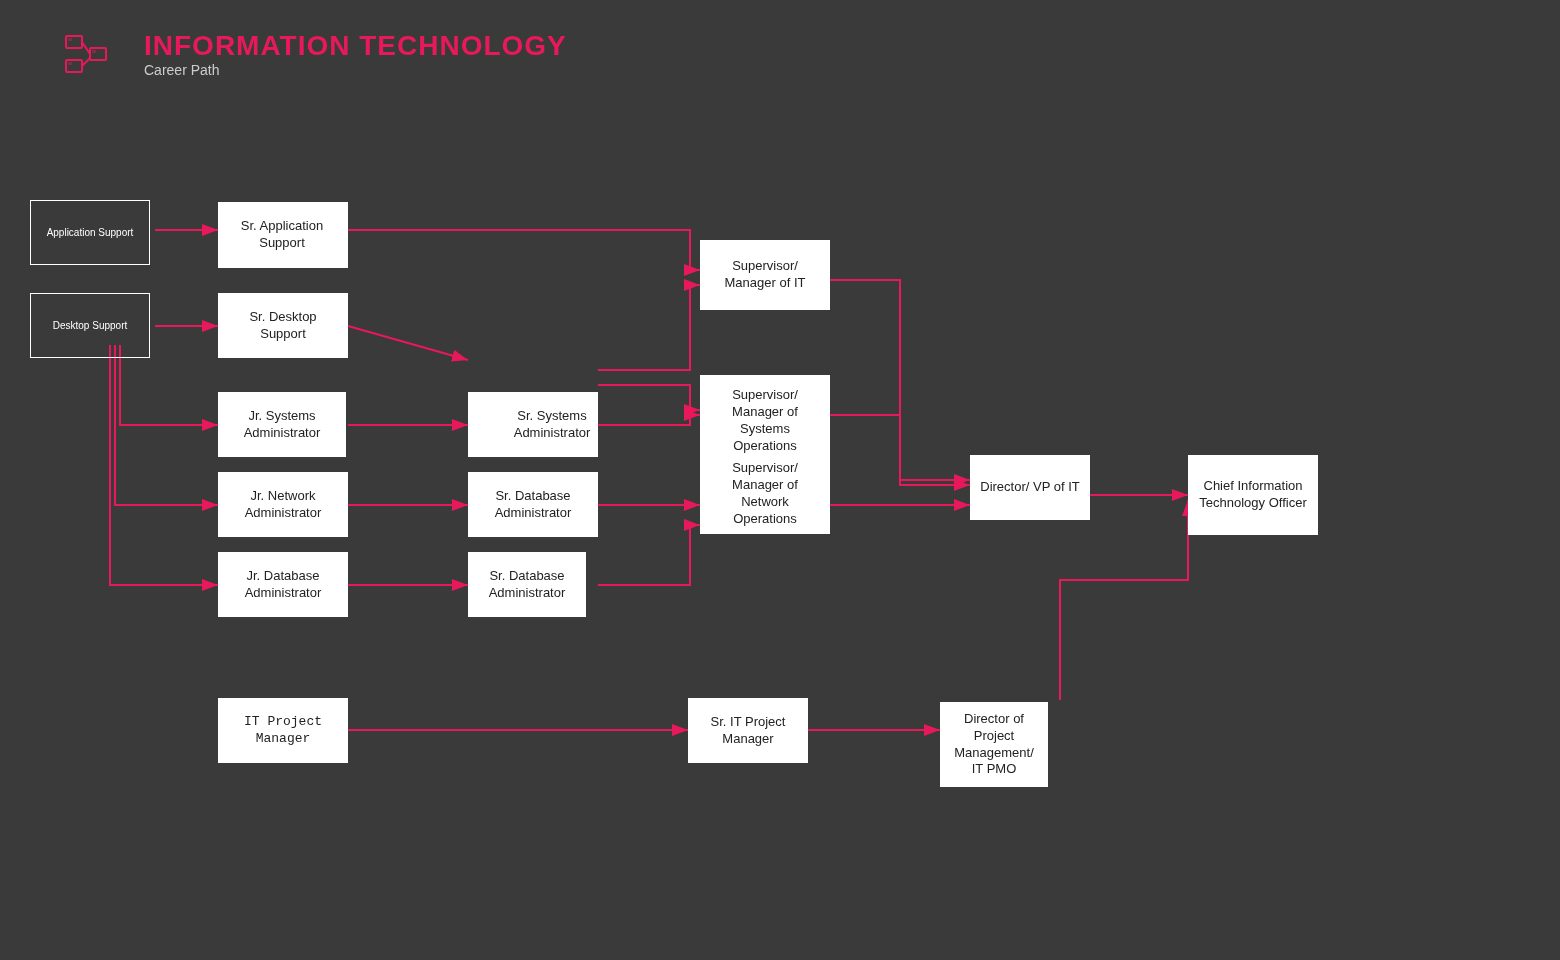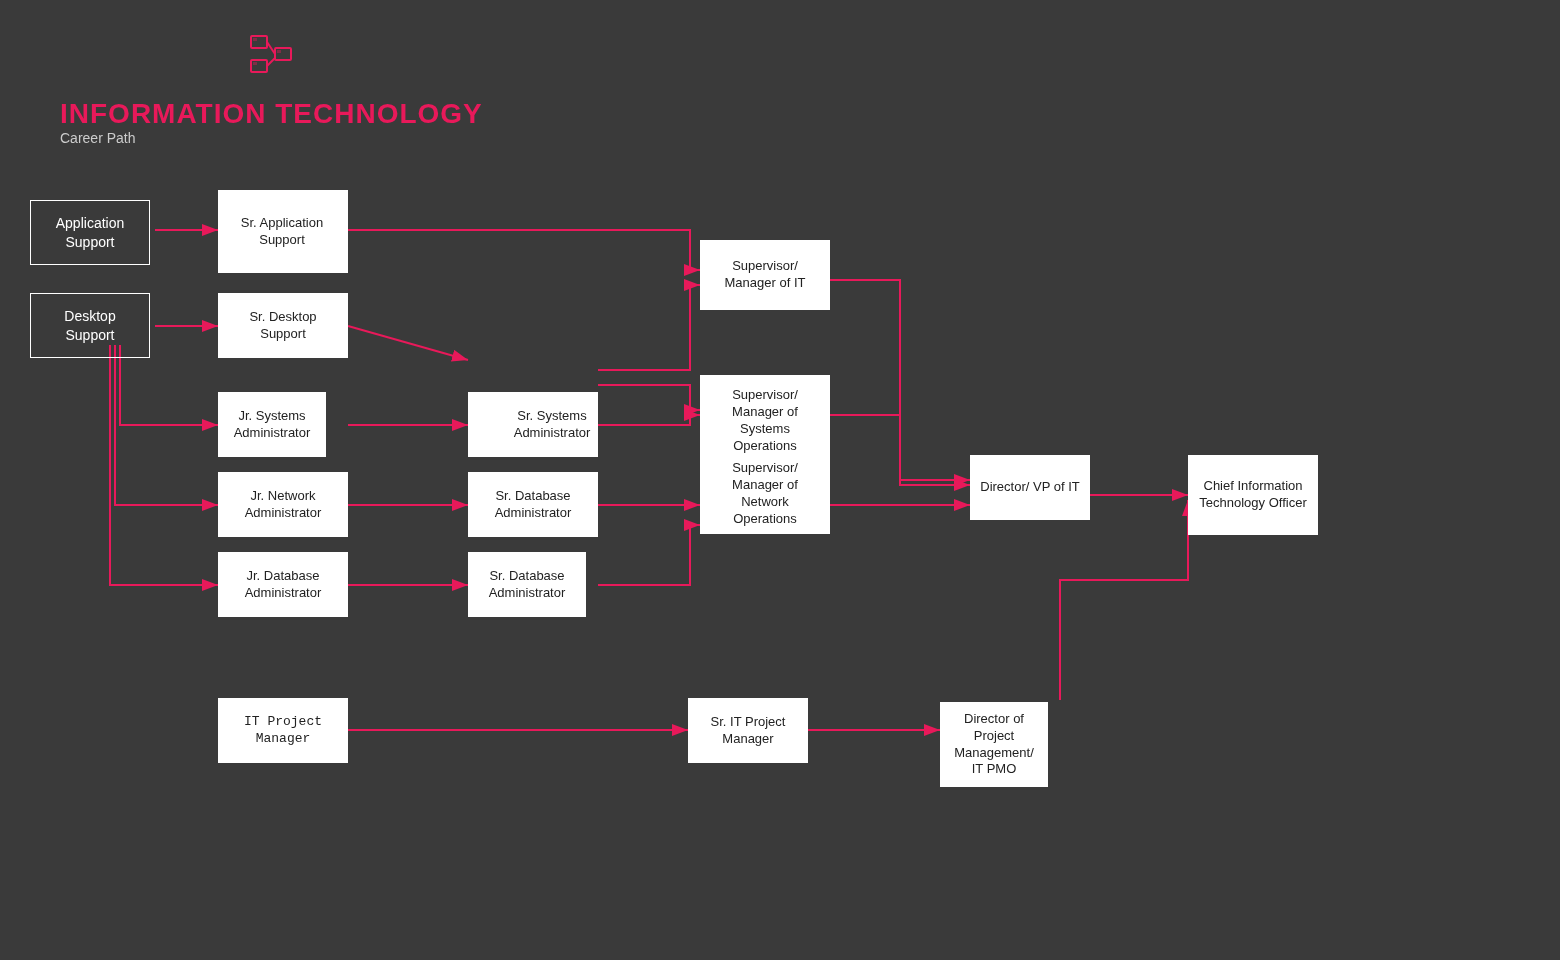--- a/index.html
+++ b/index.html
@@ -10,23 +10,21 @@
       height: 960px;
       overflow: hidden;
       position: relative;
     }
 
     .header {
       position: absolute;
       top: 30px;
       left: 60px;
       display: flex;
-      align-items: center;
-      gap: 16px;
-      flex-direction: column;
+      gap: 32px;
     }
 
     .header-icon {
       width: 52px;
       height: 52px;
     }
 
     .header-text h1 {
       color: #e8195a;
       font-size: 28px;
@@ -62,21 +60,21 @@
       justify-content: center;
       line-height: 1.3;
     }
 
     .node-dark {
       position: absolute;
       background: transparent;
       border: 1.5px solid #ffffff;
       padding: 8px 10px;
       text-align: center;
-      font-size: 14px;
+      font-size: 10px;
       color: #ffffff;
       display: flex;
       align-items: center;
       justify-content: center;
       line-height: 1.3;
     }
 
     svg.arrows {
       position: absolute;
       top: 0;
@@ -158,33 +156,33 @@
 
     <line x1="808" y1="600" x2="940" y2="600" stroke="#e8195a" stroke-width="2" marker-end="url(#arrowhead)"></line>
 
     <polyline points="1060,570 1060,450 1188,450 1188,370" stroke="#e8195a" stroke-width="2" fill="none" marker-end="url(#arrowhead)"></polyline>
   </svg>
 
   <div class="node-dark" style="left:30px; top:70px; width:120px; height:65px;">
     <span>Application Support</span>
   </div>
 
-  <div class="node" style="left:218px; top:60px; width:130px; height:83px;padding-left:8px;">
+  <div class="node" style="left:218px; top:72px; width:130px; height:66px;padding-left:8px;">
     <span>Sr. Application Support</span>
   </div>
 
   <div class="node-dark" style="left:30px; top:163px; width:120px; height:65px;">
     <span>Desktop Support</span>
   </div>
 
   <div class="node" style="left:218px; top:163px; width:130px; height:65px;">
     <span>Sr. Desktop Support</span>
   </div>
 
-  <div class="node" style="left:218px; top:262px; width:108px; height:65px;">
+  <div class="node" style="left:218px; top:262px; width:128px; height:65px;">
     <span>Jr. Systems Administrator</span>
   </div>
 
   <div class="node" style="left:218px; top:342px; width:130px; height:65px;">
     <span>Jr. Network Administrator</span>
   </div>
 
   <div class="node" style="left:218px; top:422px; width:130px; height:65px;">
     <span>Jr. Database Administrator</span>
   </div>

